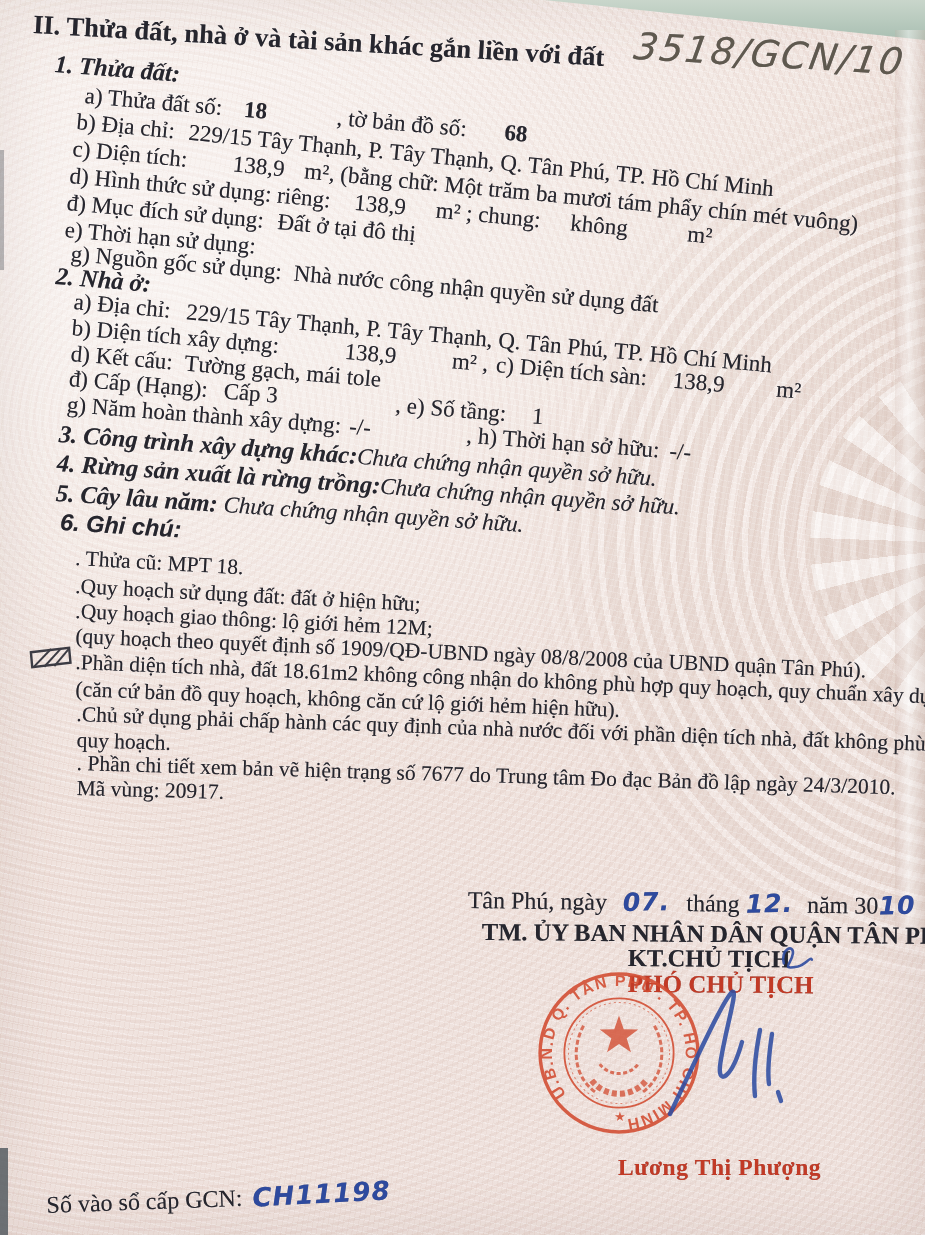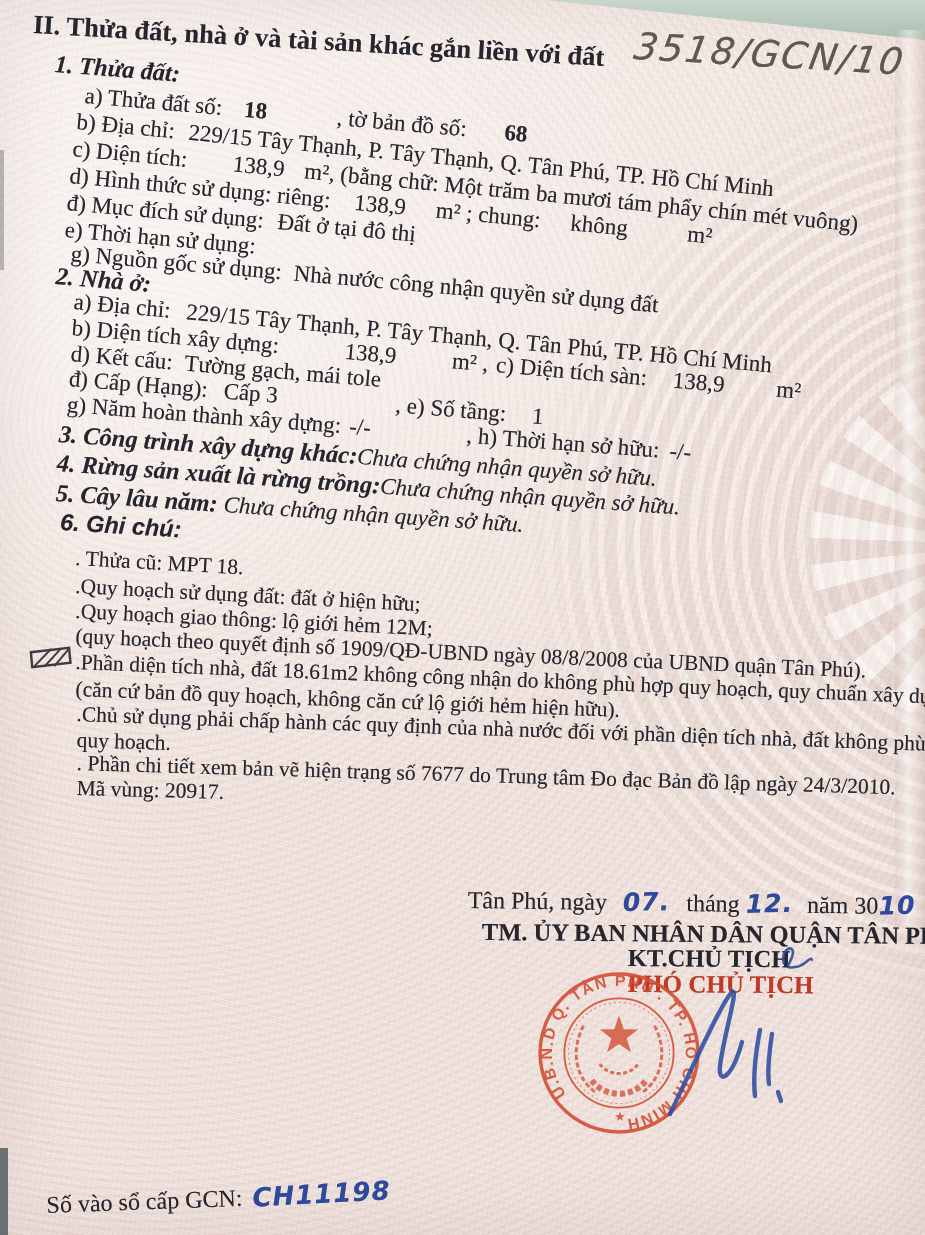--- a/index.html
+++ b/index.html
@@ -186,17 +186,18 @@
 
   <svg width="170" height="170" viewBox="0 0 170 170" style="position:absolute;left:642px;top:972px;">
     <g fill="none" stroke="#2f4da2" stroke-width="4.4" stroke-linecap="round" opacity=".88">
       <path d="M28,142 C52,92 80,30 90,20 C97,16 82,62 78,94 C76,114 90,106 100,70"></path>
       <path d="M118,58 C113,84 111,106 113,124"></path>
       <path d="M130,62 C127,82 125,98 127,112"></path>
       <path d="M136,120 L139,129"></path>
     </g>
   </svg>
 
+  <div class="ln b red" style="left:618px;top:1154px;font-size:23.5px;letter-spacing:.6px;">Lương Thị Phượng</div>
 
   <div class="ln" style="left:46px;top:1190px;transform:rotate(-2.1deg);font-size:24px;">
     <span>Số vào sổ cấp GCN:</span><span class="hw" style="margin-left:10px;font-size:26px;transform:rotate(-1deg);">CH11198</span>
   </div>
 </div>
 
 </body></html>

